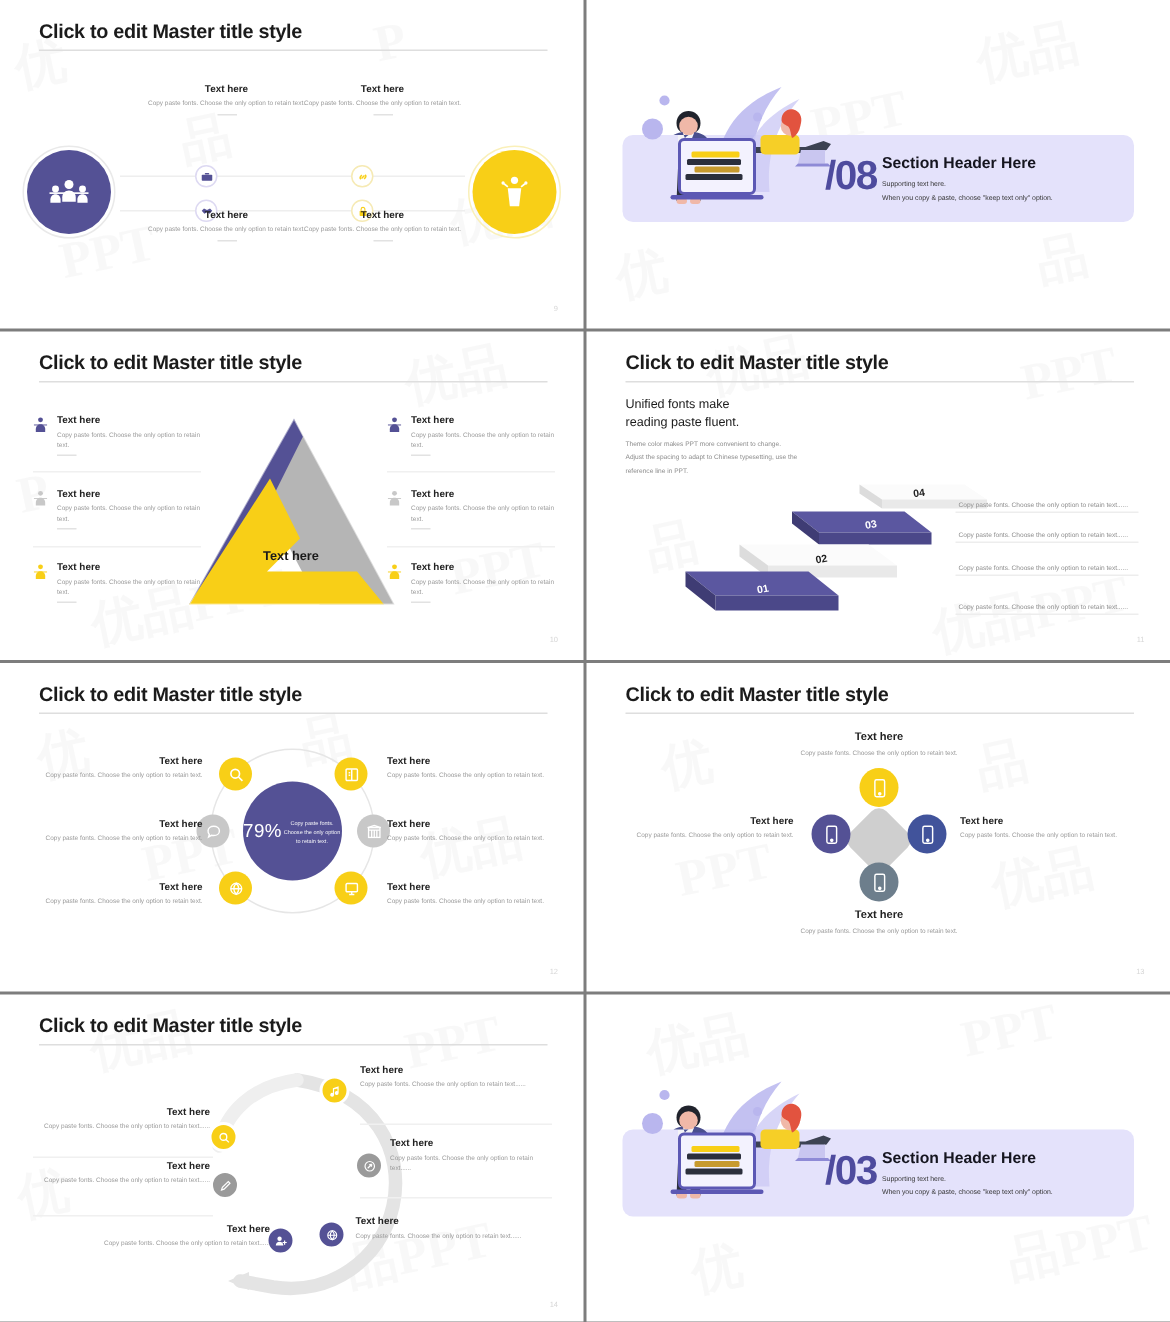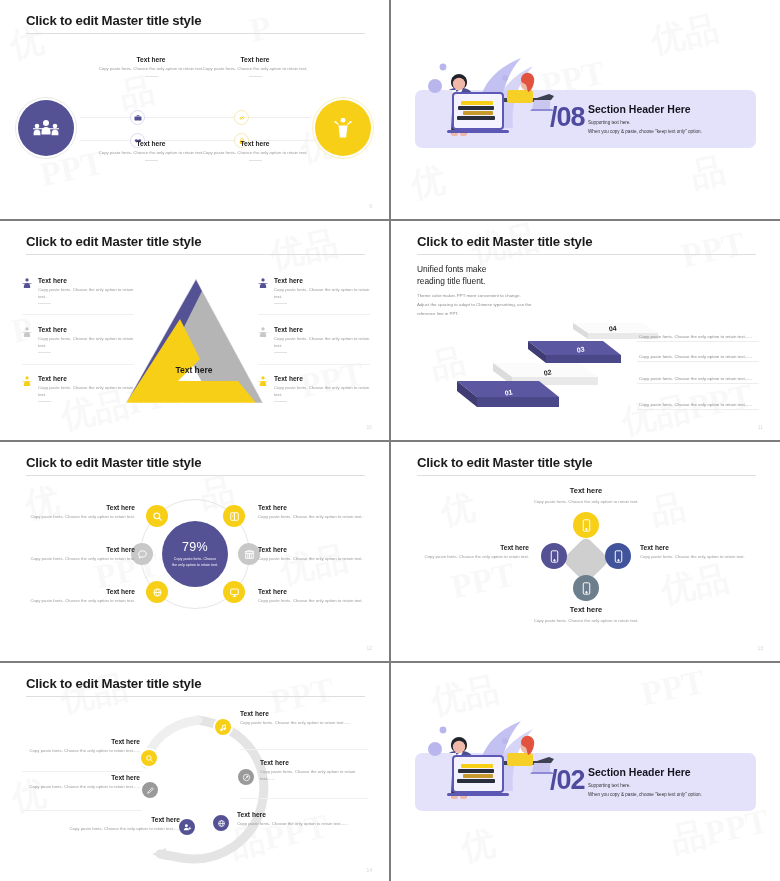--- a/index.html
+++ b/index.html
@@ -110,21 +110,21 @@
   .step-txt { position:absolute; font-size:4.4px; color:#8e8e8e; }
   .lead { position:absolute; font-size:8.4px; font-weight:400; color:#1b1b1b; line-height:1.45; }
   .lead-sub { position:absolute; font-size:4.4px; color:#8d8d8d; line-height:2.05; }
 
   
   .c5-ring {
     position:absolute; border-radius:50%; border:1px solid #e6e6e6;
   }
   .c5-center {
     position:absolute; border-radius:50%; background:#545195;
-    display:flex; flex-direction:column; align-items:center; justify-content:center;
+    display:flex; flex-direction:row; align-items:center; justify-content:center;
     color:#fff;
   }
   .c5-pct { font-size:12.5px; font-weight:400; letter-spacing:.3px; }
   .c5-ctext { font-size:3.7px; line-height:1.65; text-align:center; margin-top:2px; opacity:.92; }
   .c5-node {
     position:absolute; width:22px; height:22px; border-radius:50%;
     display:flex; align-items:center; justify-content:center;
   }
 
   
@@ -406,21 +406,21 @@
       <span style="left:80px;  top:0px;">优品</span>
       <span style="left:290px; top:10px;">PPT</span>
       <span style="left:40px;  top:120px;">品</span>
       <span style="left:230px; top:165px;">优品PPT</span>
     </div>
     <div class="content">
       <div class="title">Click to edit Master title style</div>
       <div class="title-rule"></div>
 
       <div class="lead" style="left:26px; top:42px;">Unified fonts make</div>
-      <div class="lead" style="left:26px; top:54px;">reading title fluent.</div>
+      <div class="lead" style="left:26px; top:54px;">reading paste fluent.</div>
       <div class="lead-sub" style="left:26px; top:70px;">Theme color makes PPT more convenient to change.</div>
       <div class="lead-sub" style="left:26px; top:79px;">Adjust the spacing to adapt to Chinese typesetting, use the</div>
       <div class="lead-sub" style="left:26px; top:88px;">reference line in PPT.</div>
 
       <svg style="position:absolute; left:62px; top:94px;" width="210" height="105" viewBox="0 0 210 105">
 
         <path d="M120 8 L190 8 L205 18 L135 18 Z" fill="#fbfbfb"></path>
         <path d="M135 18 L205 18 L205 24 L135 24 Z" fill="#e9e9e9"></path>
         <path d="M120 8 L135 18 L135 24 L120 14 Z" fill="#dcdcdc"></path>
         <text x="160" y="16" font-size="7" fill="#222" font-weight="700" text-anchor="middle" transform="rotate(-8 160 16)">04</text>
@@ -715,20 +715,20 @@
         <rect x="39" y="92" width="7" height="4" rx="2" fill="#f0b8a8"></rect>
       </svg>
 
       <div class="ill-laptop" style="left:61px; top:92px;"></div>
       <div class="ill-laptop-base" style="left:56px; top:130px;"></div>
       <div class="book" style="left:70px; top:101px; width:32px; background:#f8cf17;"></div>
       <div class="book" style="left:67px; top:106px; width:36px; background:#2b2f3c;"></div>
       <div class="book" style="left:72px; top:111px; width:30px; background:#c79a2e;"></div>
       <div class="book" style="left:66px; top:116px; width:38px; background:#2b2f3c;"></div>
 
-      <div class="sec-num" style="left:159px; top:104px;">/02</div>
+      <div class="sec-num" style="left:159px; top:104px;">/03</div>
       <div class="sec-title" style="left:197px; top:103px;">Section Header Here</div>
       <div class="sec-sub" style="left:197px; top:119px;">Supporting text here.</div>
       <div class="sec-sub" style="left:197px; top:128px;">When you copy &amp; paste, choose "keep text only" option.</div>
     </div>
   </div>
 
 </div>
 
 </body></html>

